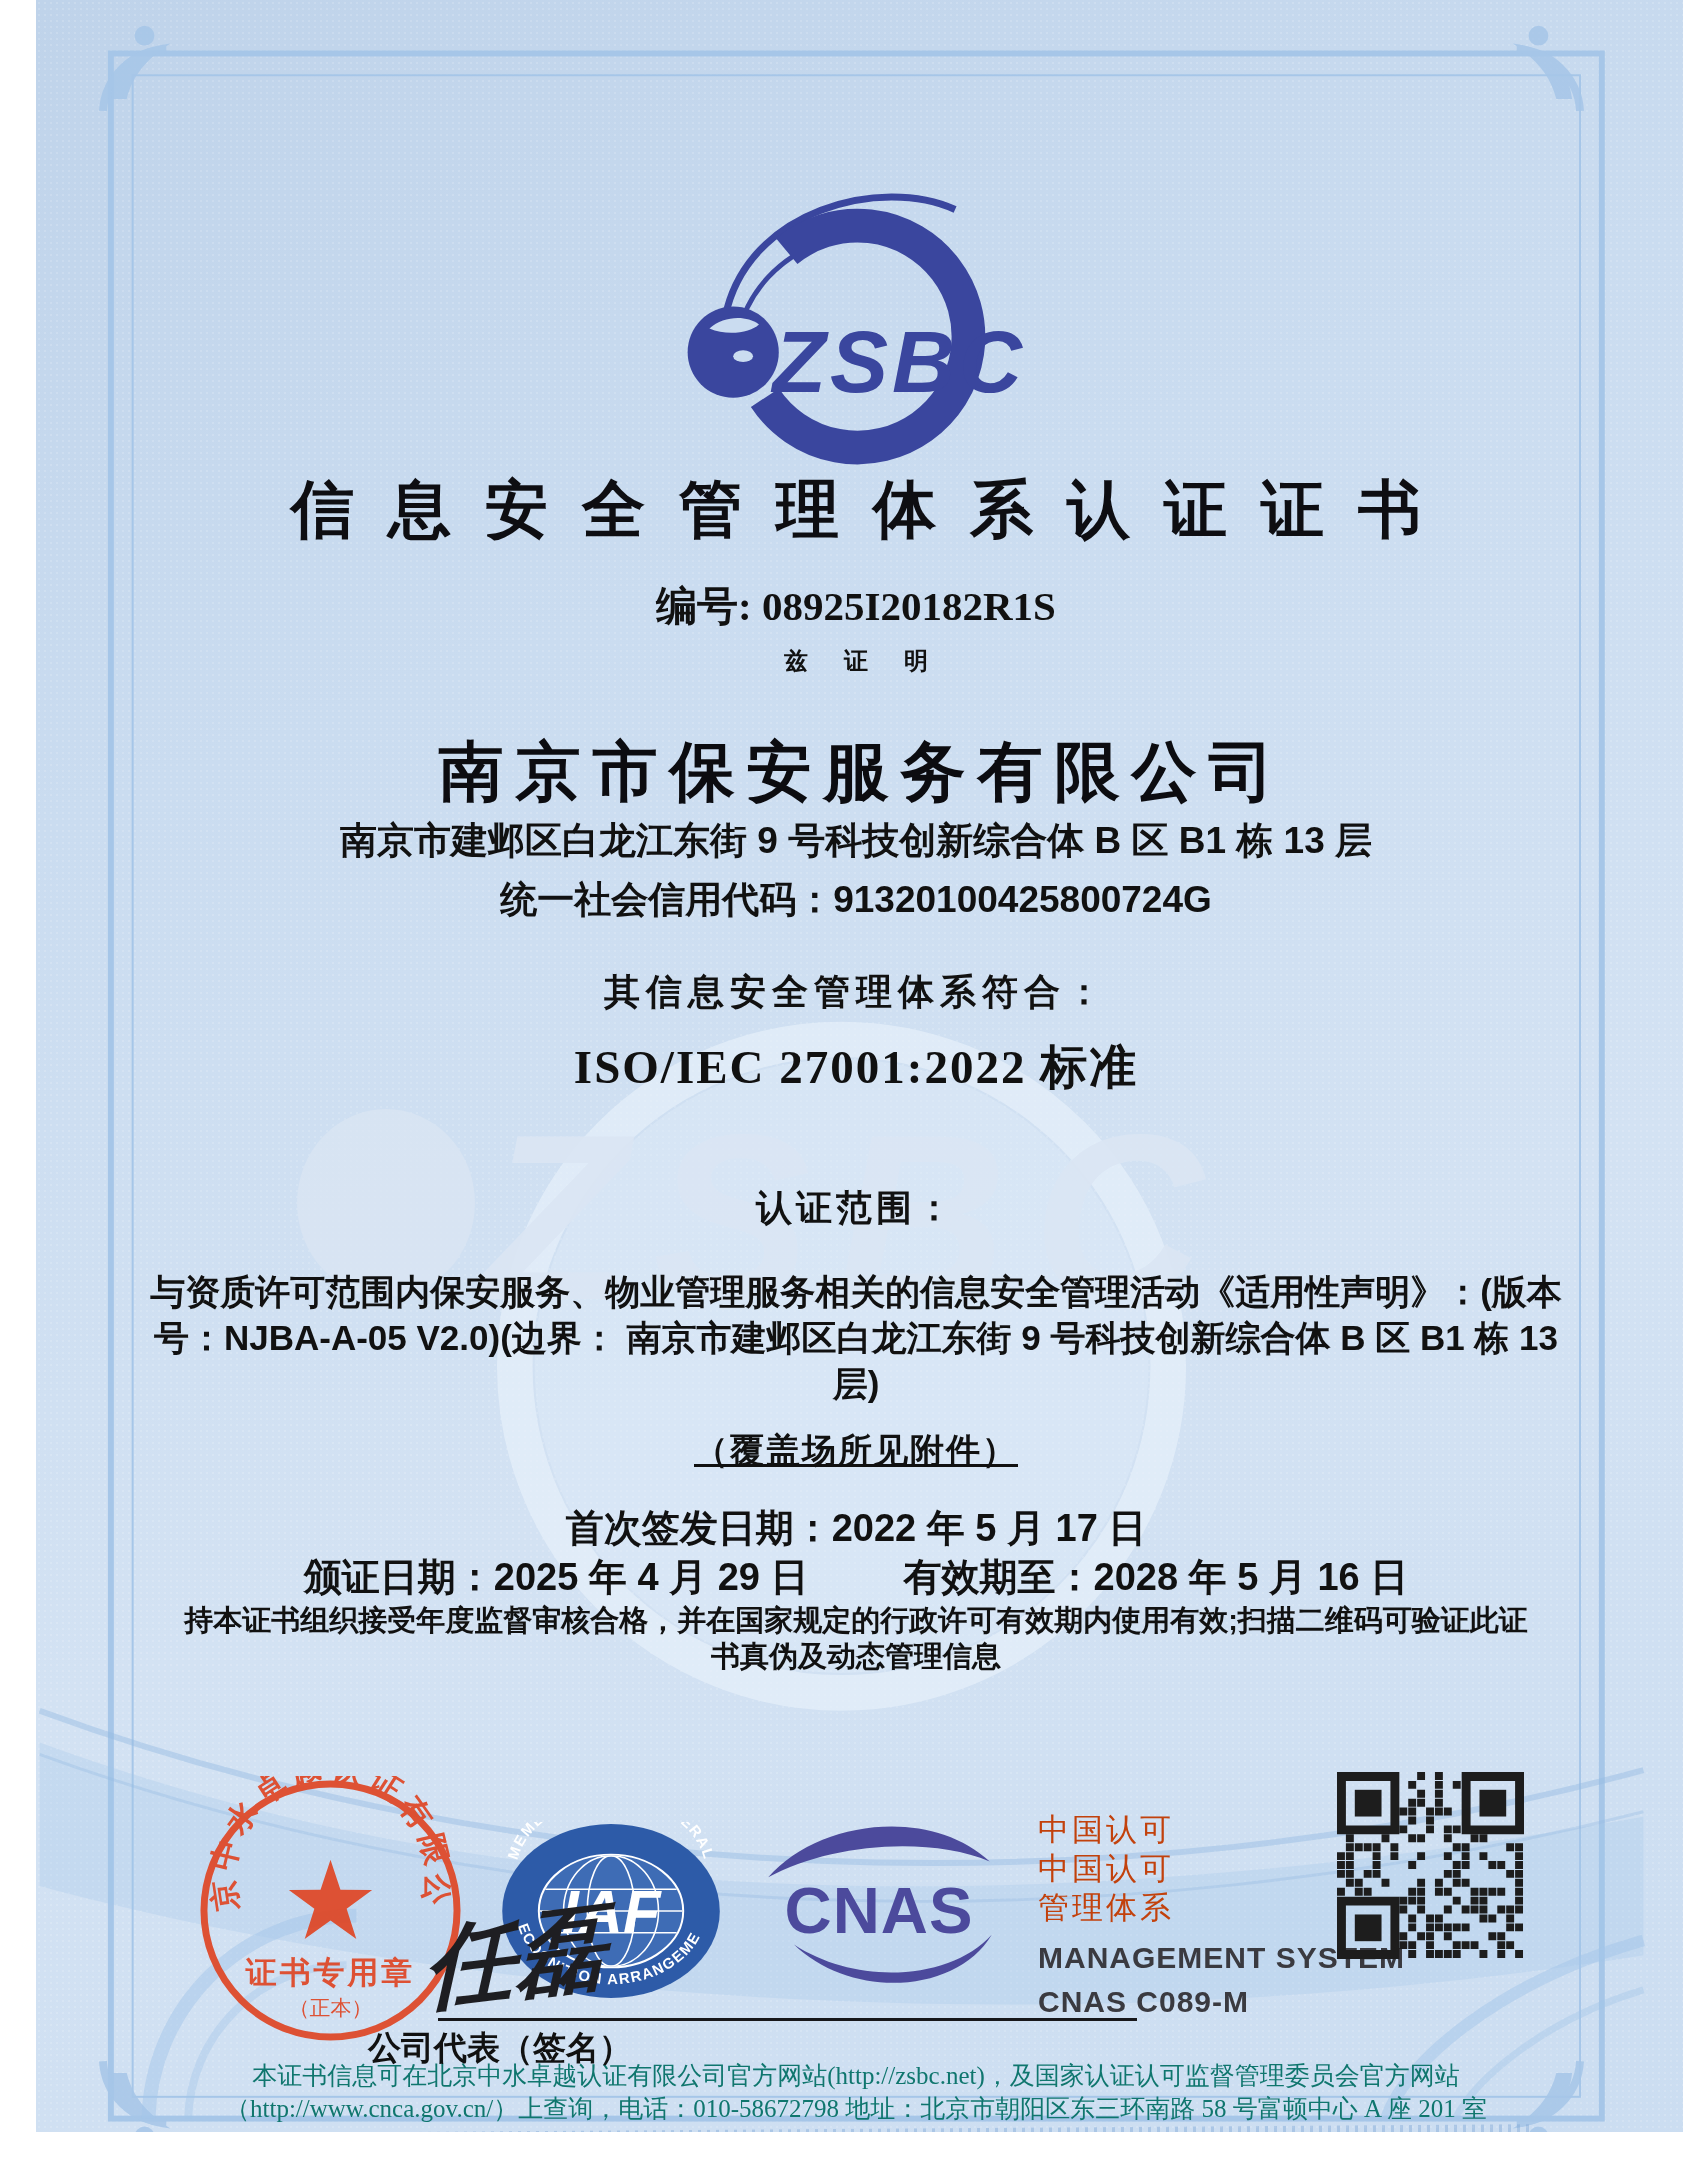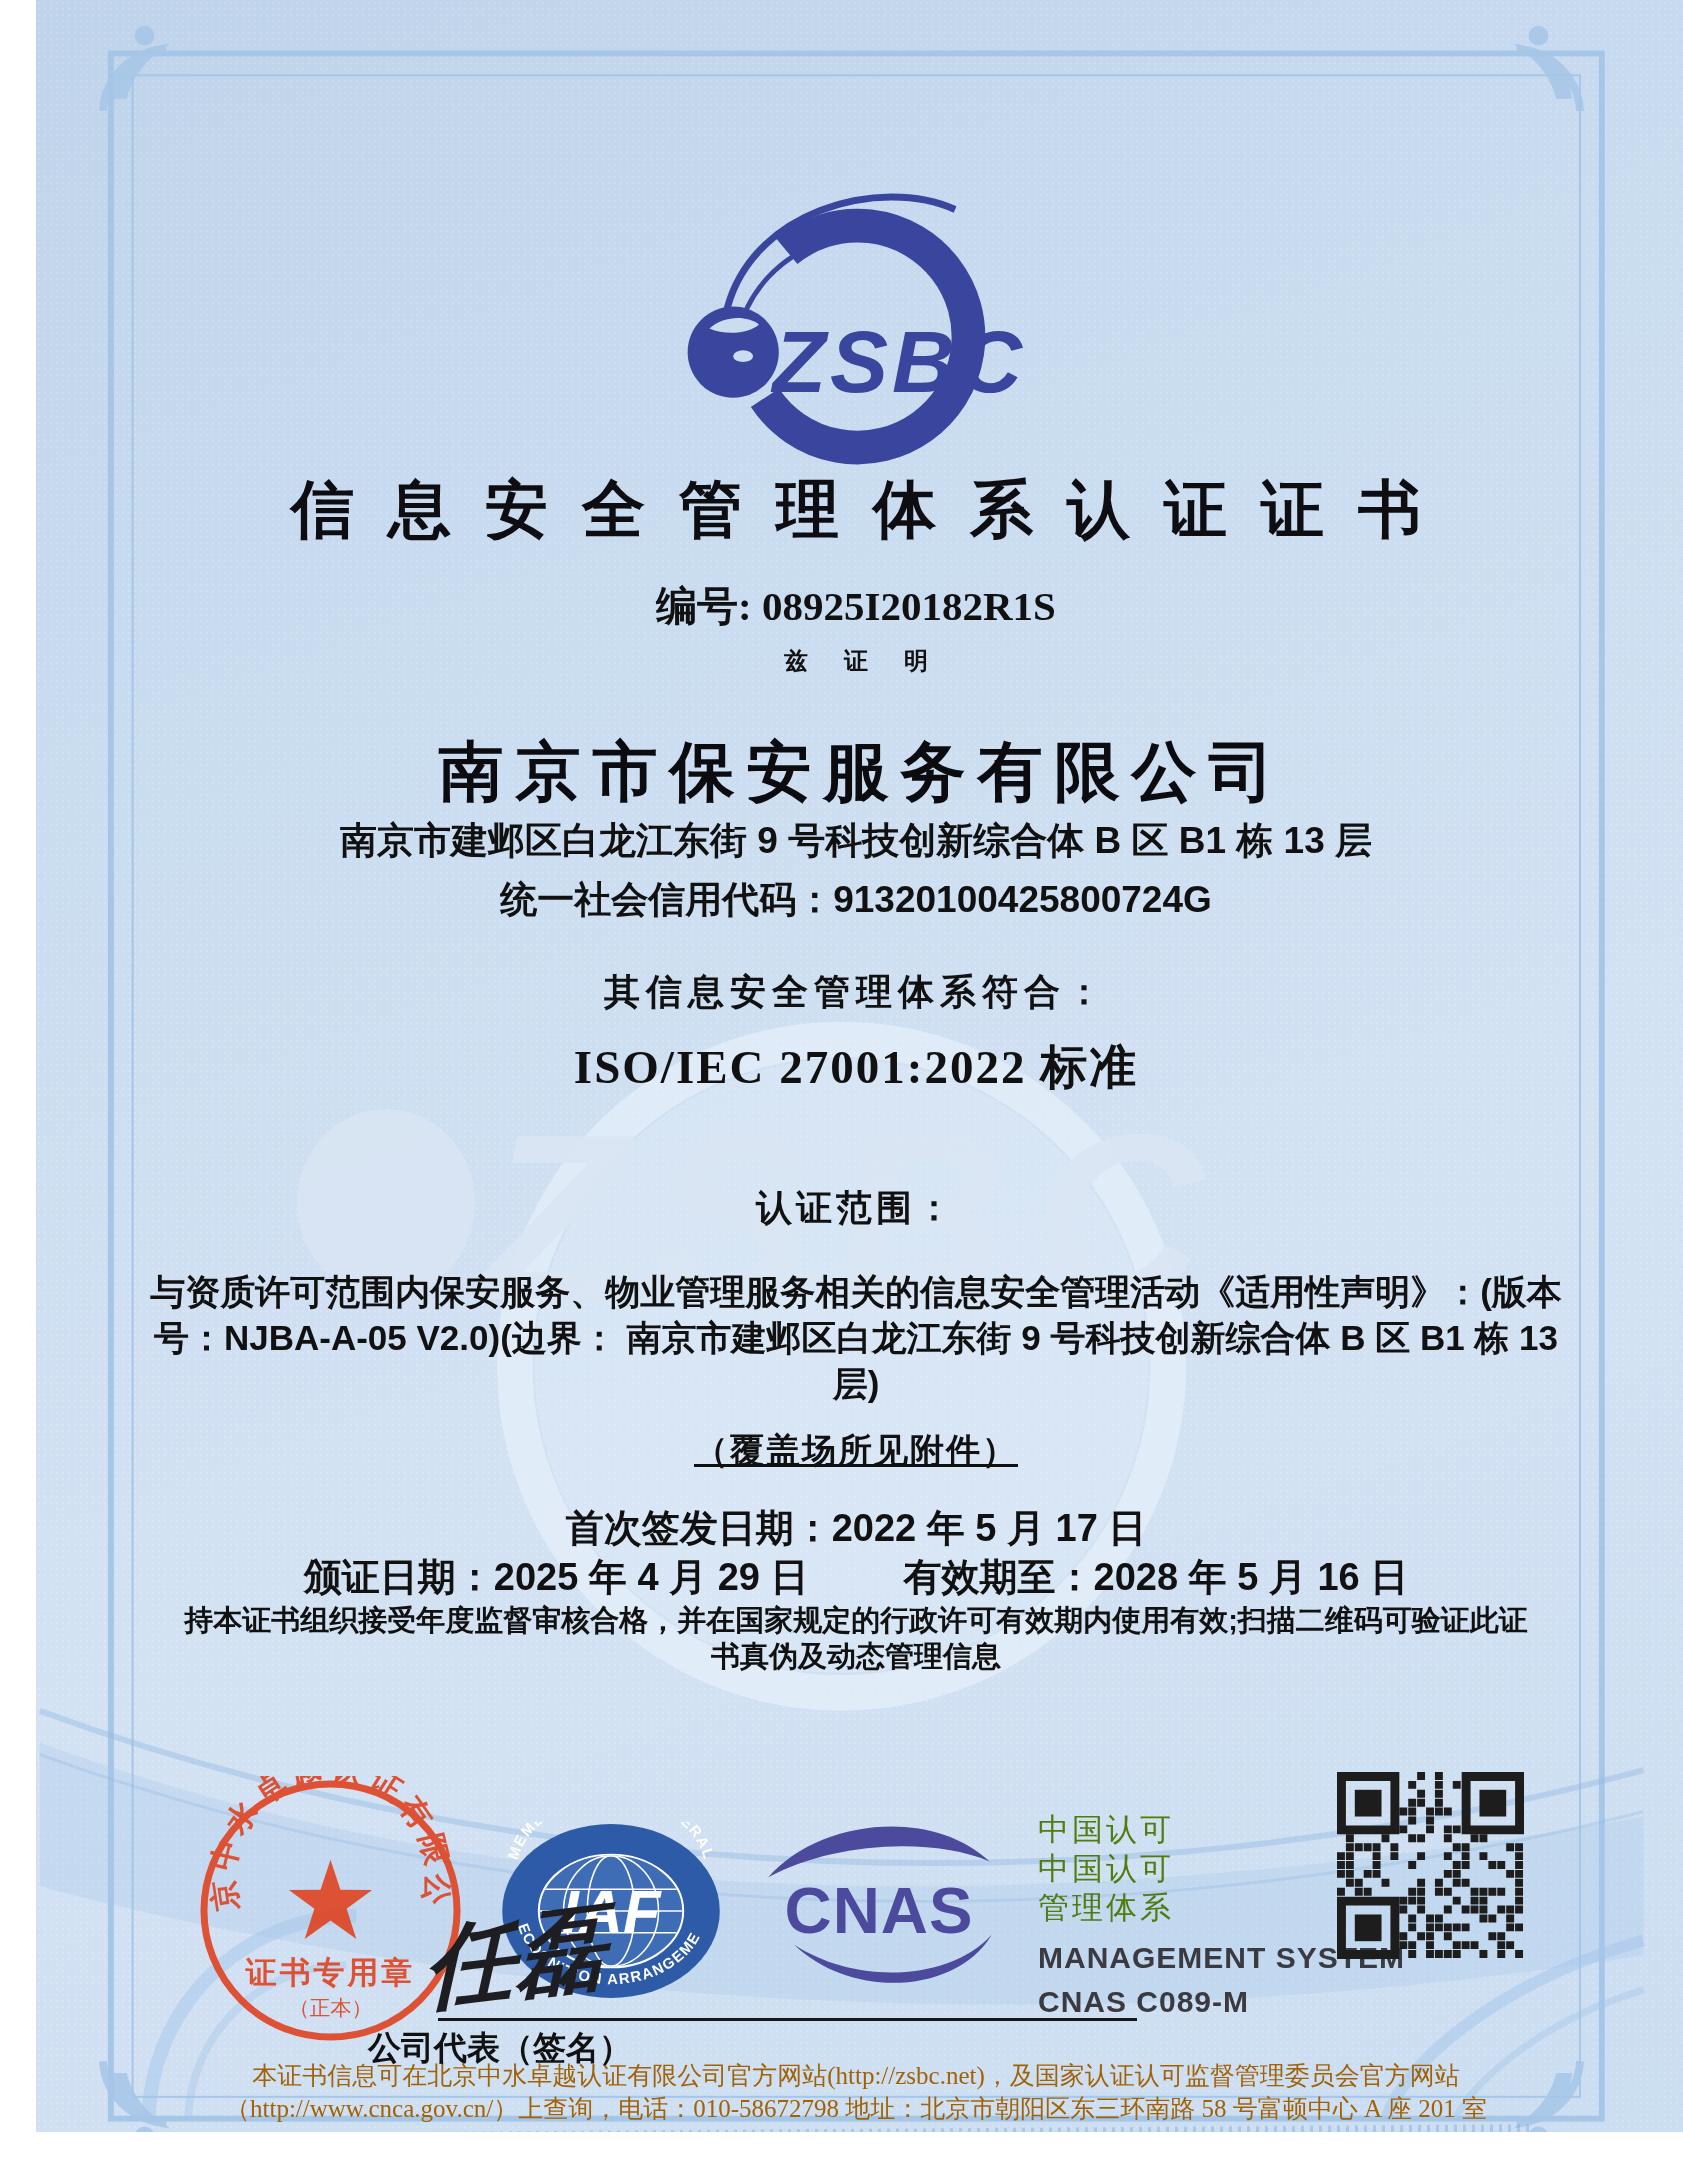--- a/index.html
+++ b/index.html
@@ -26,28 +26,28 @@
   .scopelabel{top:1184px;font-size:36px;font-weight:700;letter-spacing:4px;white-space:nowrap;}
   .scopetext{top:1269px;width:1416px;font-size:35px;font-weight:700;line-height:46px;text-align:center;}
   .coverage{top:1428px;font-size:34px;font-weight:700;letter-spacing:2px;white-space:nowrap;text-decoration:underline;}
   .firstissue{top:1503px;font-size:38px;font-weight:700;white-space:nowrap;}
   .dateline{top:1552px;font-size:38px;font-weight:700;white-space:nowrap;}
   .dateline .gap{display:inline-block;width:95px;}
   .note{top:1602px;width:1356px;font-size:29px;font-weight:700;line-height:36px;text-align:center;}
   .wmtext{top:1081px;font-size:236px;font-weight:800;font-style:italic;letter-spacing:26px;
           color:#dbe6f4;opacity:.95;white-space:nowrap;}
   .wmglobe{left:297px;top:1109px;width:178px;height:188px;border-radius:50%;background:#d9e5f3;opacity:.8;}
-  .cjkline{font-family:"Liberation Serif",serif;font-size:31px;color:#4d7c0f;letter-spacing:3px;line-height:39px;}
+  .cjkline{font-family:"Liberation Serif",serif;font-size:31px;color:#c2410c;letter-spacing:3px;line-height:39px;}
   .mgmt{font-size:30px;font-weight:700;color:#3a3a40;letter-spacing:1px;}
   .signame{left:424px;top:1897px;font-size:91px;font-weight:700;font-style:italic;
            font-family:"Liberation Serif",serif;color:#1e1e22;transform:rotate(-7deg) skewX(-6deg);white-space:nowrap;}
   .sigline{left:438px;top:2018px;width:699px;height:3px;background:#17171a;}
   .siglabel{left:368px;top:2026px;font-size:33px;font-weight:600;white-space:nowrap;}
   .footer{top:2059px;width:1465px;font-size:25px;line-height:33px;text-align:center;
-          font-family:"Liberation Serif",serif;color:#a16207;}
+          font-family:"Liberation Serif",serif;color:#0f766e;}
   .ribbed{left:149px;top:2129px;width:1386px;height:28px;opacity:.55;transform:rotate(-.4deg);
           background:repeating-linear-gradient(90deg,rgba(122,164,212,.75) 0 3px,transparent 3px 9px);}
 </style>
 </head>
 <body>
 
 <div class="page">
 
   <div class="abs paper"></div>
   <div class="abs texture"></div>

